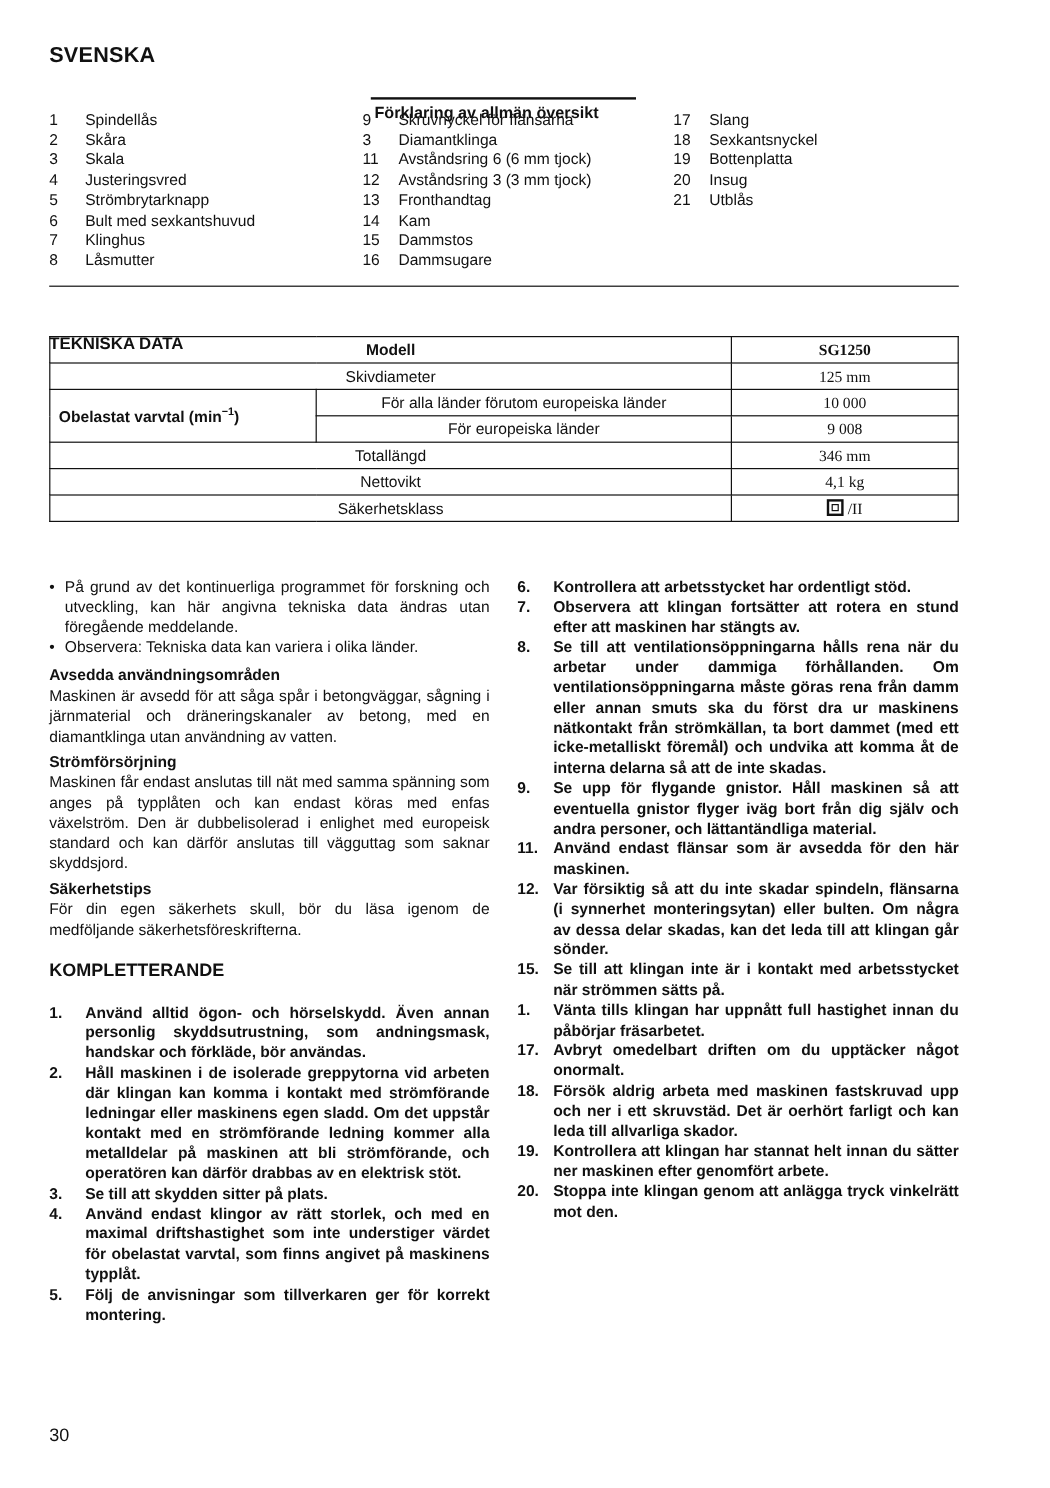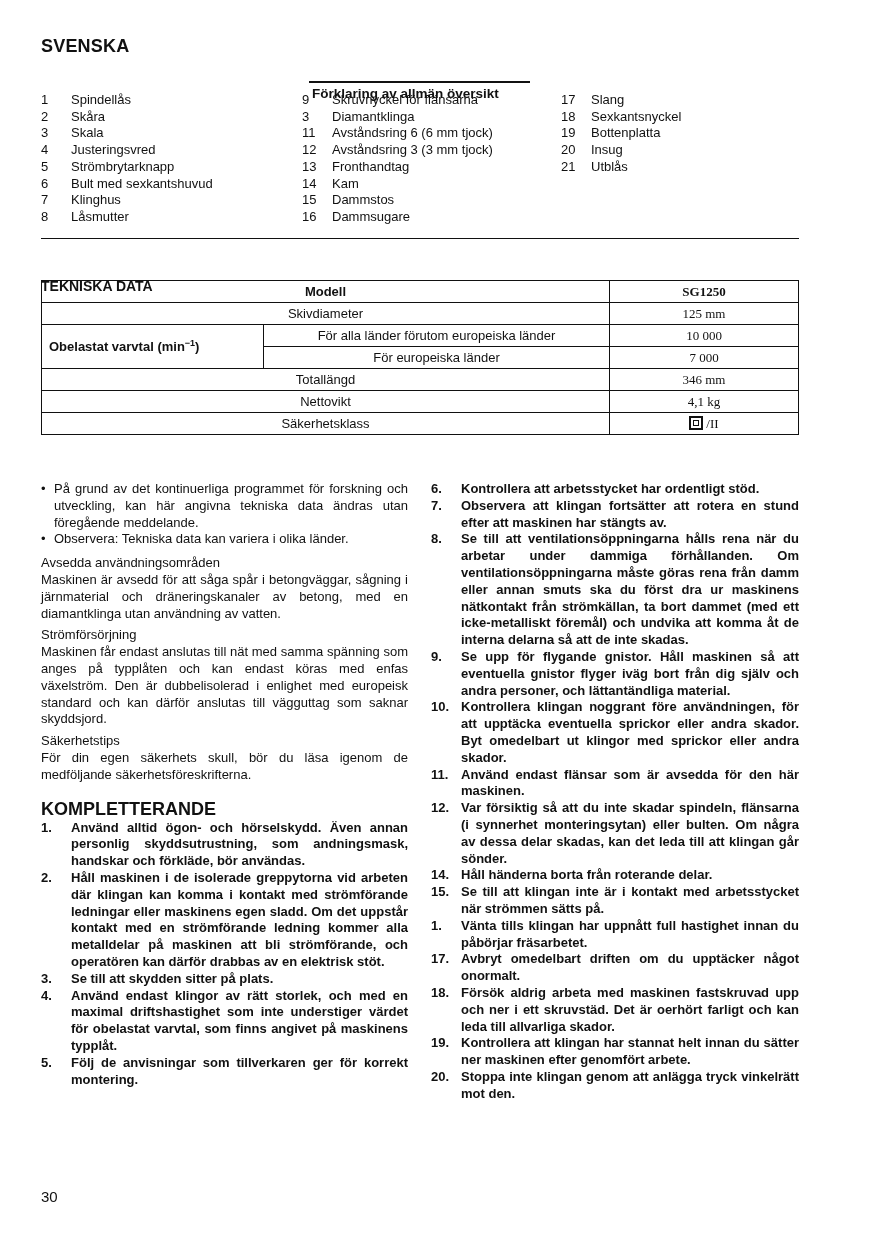--- a/index.html
+++ b/index.html
@@ -72,26 +72,26 @@
       font-size: 13px; line-height: 16.8px;
       text-align: justify;
     }
     .left-col { left: 41px; top: 481px; width: 367px; }
     .right-col { left: 431px; top: 481px; width: 368px; }
 
     .bullet { display: flex; }
     .bullet .dot { width: 13px; flex: none; }
     .bullet .txt { flex: 1; text-align: justify; }
 
-    .subhead { font-weight: normal; margin-top: 5px; }
+    .subhead { font-weight: bold; margin-top: 5px; }
     .para { text-align: justify; }
 
     .big-head {
-      font-size: 18px; font-weight: bold; line-height: 18px;
-      margin-top: 16px; margin-bottom: 2px;
+      font-size: 15px; font-weight: bold; line-height: 18px;
+      margin-top: 16px; margin-bottom: 18px;
     }
     .numbered { display: flex; font-weight: bold; }
     .numbered .n { width: 30px; flex: none; }
     .numbered .t { flex: 1; text-align: justify; }
 
     .page-number {
       left: 41px; top: 1188px; font-size: 15px;
     }
   </style>
 </head>
@@ -207,21 +207,21 @@
     <td colspan="2">Skivdiameter</td>
     <td class="c-val">125 mm</td>
   </tr>
   <tr>
     <td rowspan="2" class="left" style="width:222px;font-weight:bold;"><span>Obelastat varvtal (min</span><sup>−1</sup><span>)</span></td>
     <td>För alla länder förutom europeiska länder</td>
     <td class="c-val">10 000</td>
   </tr>
   <tr>
     <td>För europeiska länder</td>
-    <td class="c-val">7 000</td>
+    <td class="c-val">9 008</td>
   </tr>
   <tr>
     <td colspan="2">Totallängd</td>
     <td class="c-val">346 mm</td>
   </tr>
   <tr>
     <td colspan="2">Nettovikt</td>
     <td class="c-val">4,1 kg</td>
   </tr>
   <tr>
@@ -287,36 +287,28 @@
     </div>
   <div class="numbered">
       <span class="n">8.</span>
       <span class="t">Se till att ventilationsöppningarna hålls rena när du arbetar under dammiga förhållanden. Om ventilationsöppningarna måste göras rena från damm eller annan smuts ska du först dra ur maskinens nätkontakt från strömkällan, ta bort dammet (med ett icke-metalliskt föremål) och undvika att komma åt de interna delarna så att de inte skadas.</span>
     </div>
   <div class="numbered">
       <span class="n">9.</span>
       <span class="t">Se upp för flygande gnistor. Håll maskinen så att eventuella gnistor flyger iväg bort från dig själv och andra personer, och lättantändliga material.</span>
     </div>
   <div class="numbered">
-      <span class="n">10.</span>
-      <span class="t">Kontrollera klingan noggrant före användningen, för att upptäcka eventuella sprickor eller andra skador. Byt omedelbart ut klingor med sprickor eller andra skador.</span>
-    </div>
-  <div class="numbered">
       <span class="n">11.</span>
       <span class="t">Använd endast flänsar som är avsedda för den här maskinen.</span>
     </div>
   <div class="numbered">
       <span class="n">12.</span>
       <span class="t">Var försiktig så att du inte skadar spindeln, flänsarna (i synnerhet monteringsytan) eller bulten. Om några av dessa delar skadas, kan det leda till att klingan går sönder.</span>
     </div>
   <div class="numbered">
-      <span class="n">14.</span>
-      <span class="t">Håll händerna borta från roterande delar.</span>
-    </div>
-  <div class="numbered">
       <span class="n">15.</span>
       <span class="t">Se till att klingan inte är i kontakt med arbetsstycket när strömmen sätts på.</span>
     </div>
   <div class="numbered">
       <span class="n">1.</span>
       <span class="t">Vänta tills klingan har uppnått full hastighet innan du påbörjar fräsarbetet.</span>
     </div>
   <div class="numbered">
       <span class="n">17.</span>
       <span class="t">Avbryt omedelbart driften om du upptäcker något onormalt.</span>

